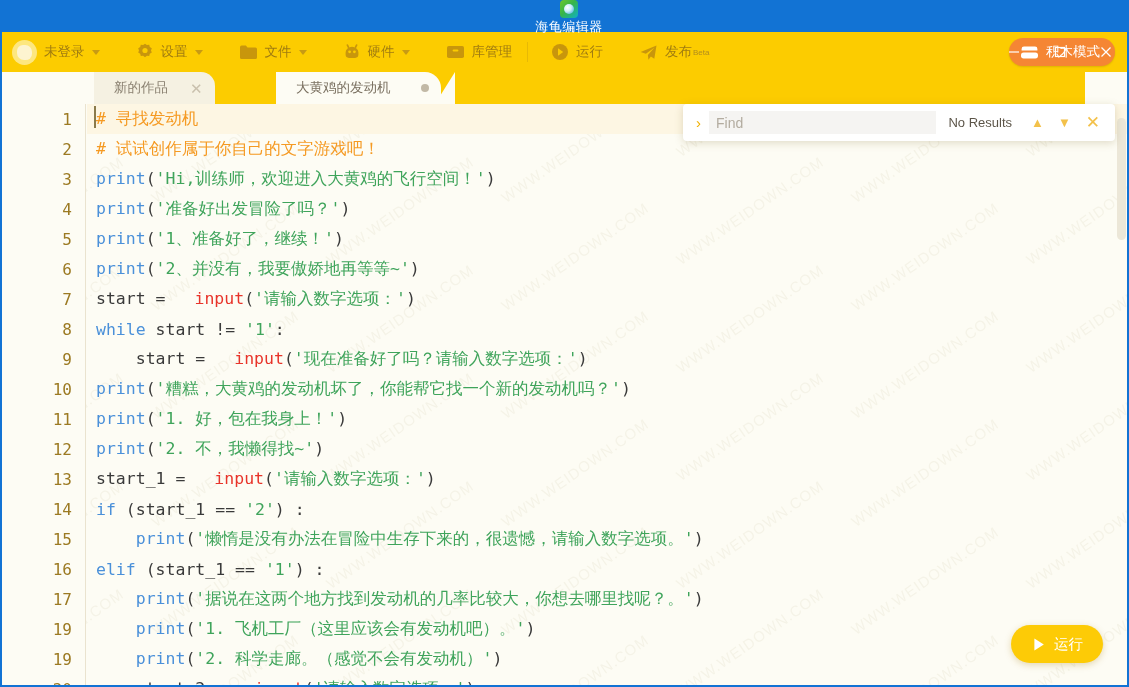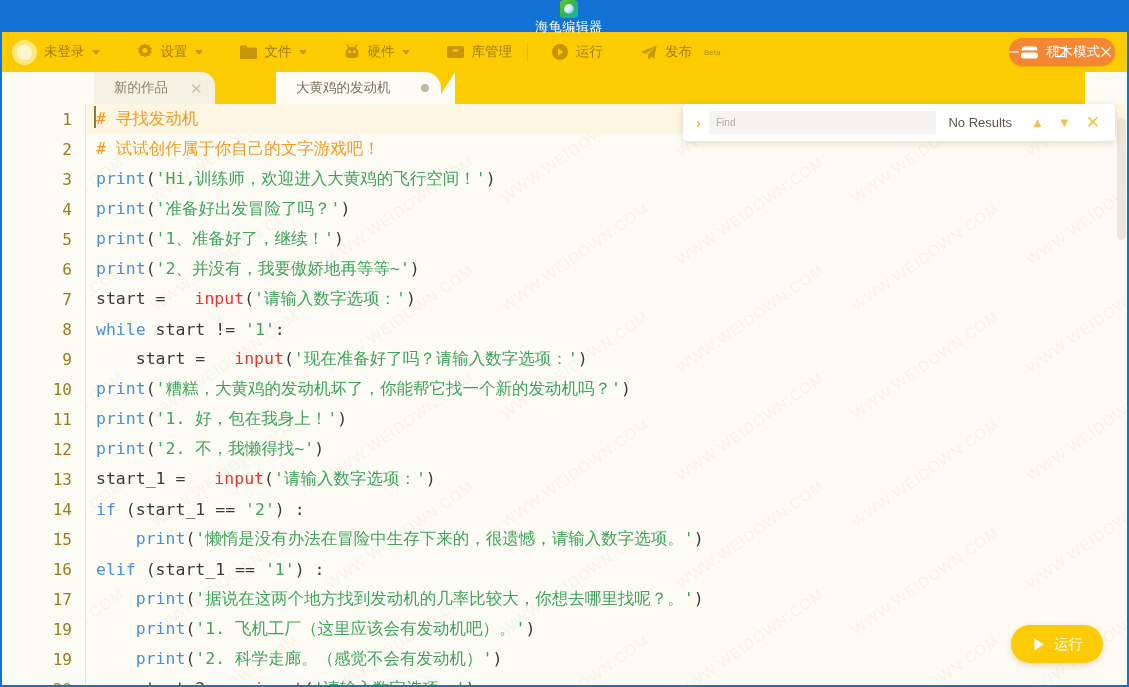--- a/index.html
+++ b/index.html
@@ -115,21 +115,21 @@
   }
   .tb-sep {
     width: 1px;
     height: 20px;
     background: #e7b905;
     margin: 0 4px;
   }
   .beta {
     font-size: 8px;
     vertical-align: super;
-    margin-left: 12px;
+    margin-left: 1px;
     color: #b08c1e;
   }
   .block-mode-btn {
     margin-left: auto;
     margin-right: 14px;
     height: 28px;
     padding: 0 15px 0 11px;
     border-radius: 14px;
     background: #f58634;
     color: #ffffff;
@@ -300,21 +300,21 @@
     padding: 0 9px;
     z-index: 50;
   }
   .find-chevron { color: #f0b000; font-size: 15px; padding: 0 8px 0 4px; }
   .find-input {
     flex: 1;
     height: 23px;
     border: none;
     outline: none;
     background: #f5f4f2;
-    font-size: 10px;
+    font-size: 14px;
     color: #8b8475;
     padding: 0 7px;
     font-family: "Liberation Sans", sans-serif;
   }
   .find-input::placeholder { color: #b3aca0; }
   .find-status { font-size: 13px; color: #5c5549; margin: 0 12px; white-space: nowrap; }
   .find-btn { padding: 0 7px; color: #f3c14a; font-size: 13px; line-height: 1; }
   .find-close { padding: 0 6px 0 8px; color: #f3c14a; font-size: 17px; line-height: 1; }
 
   

